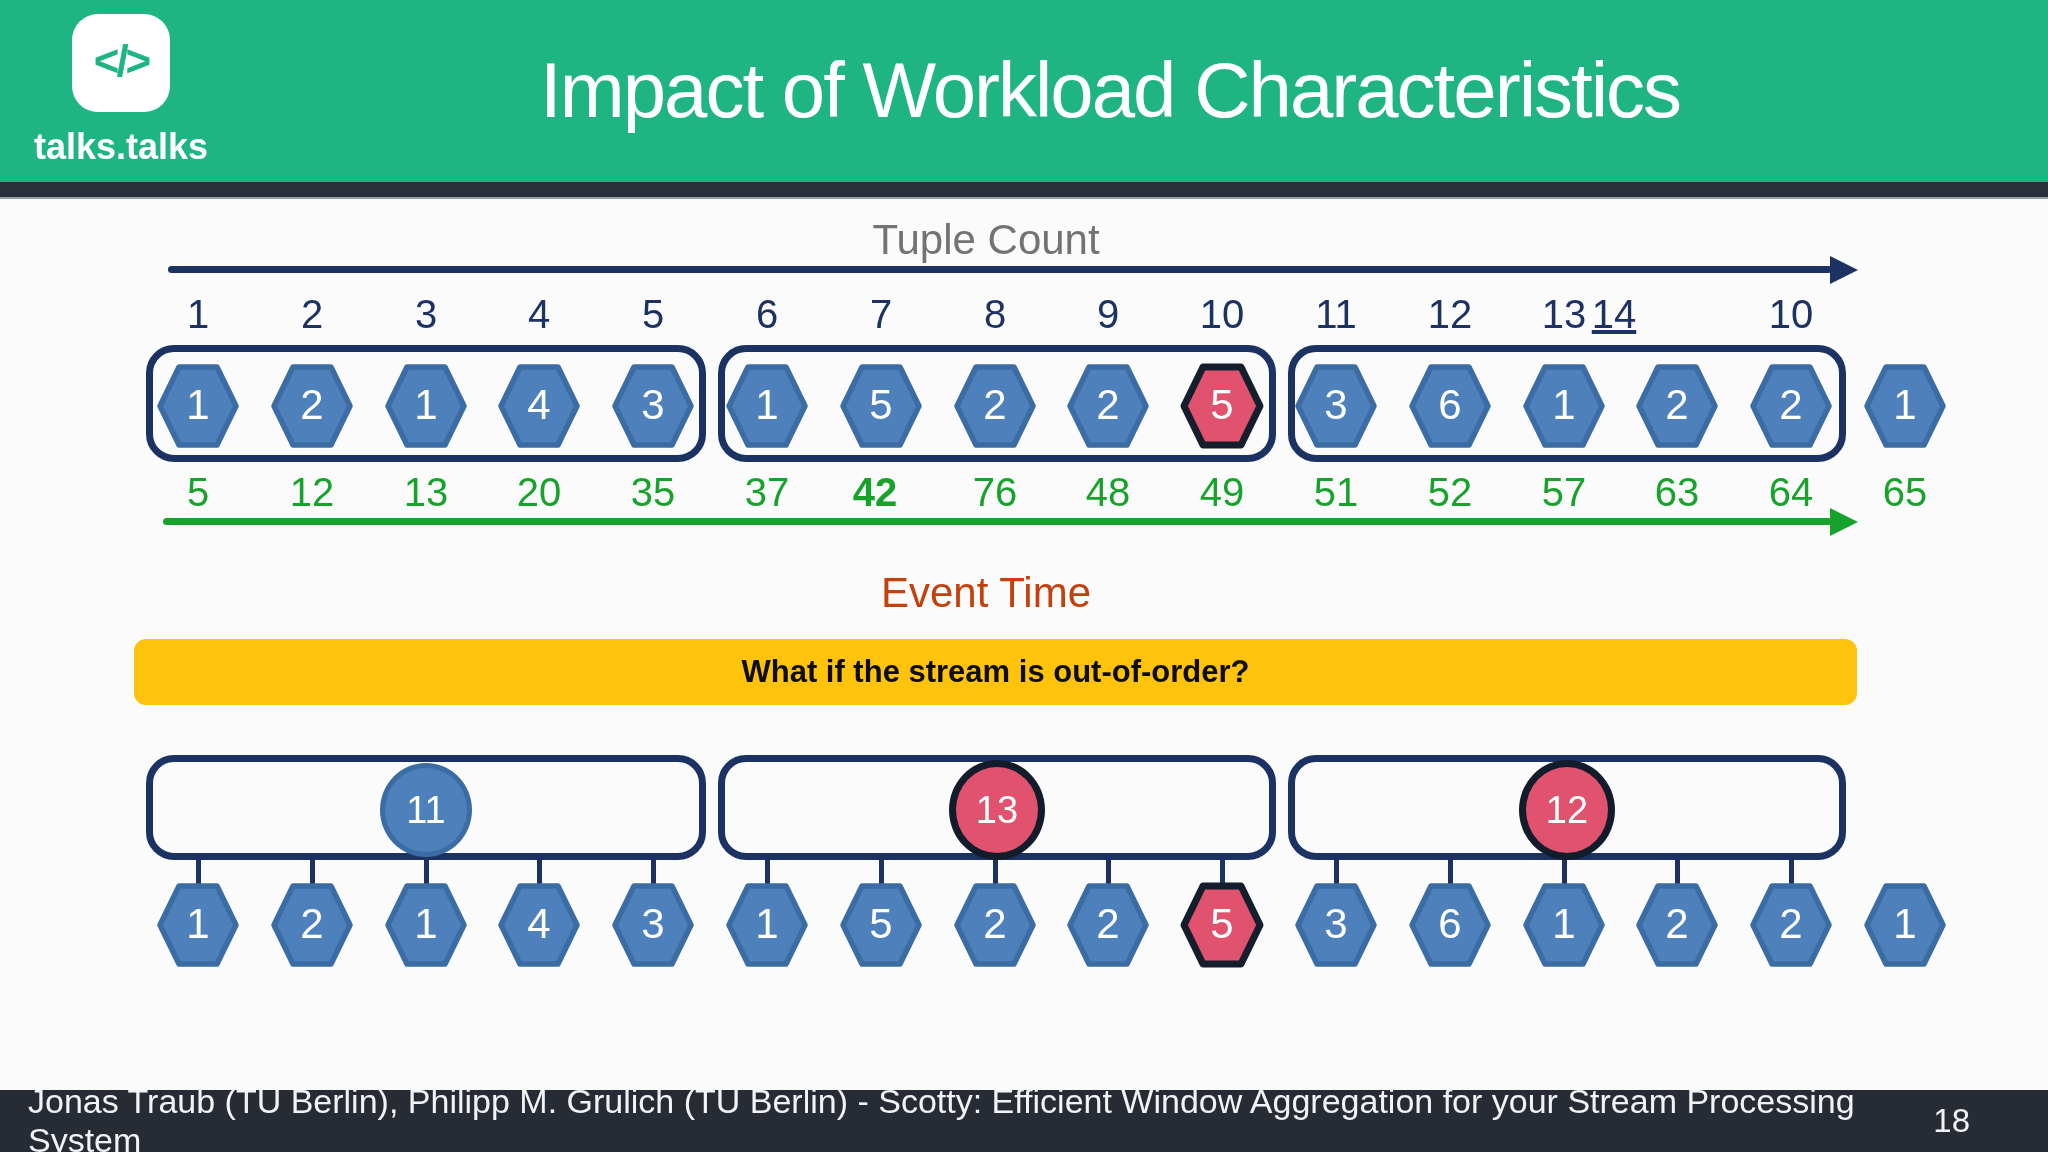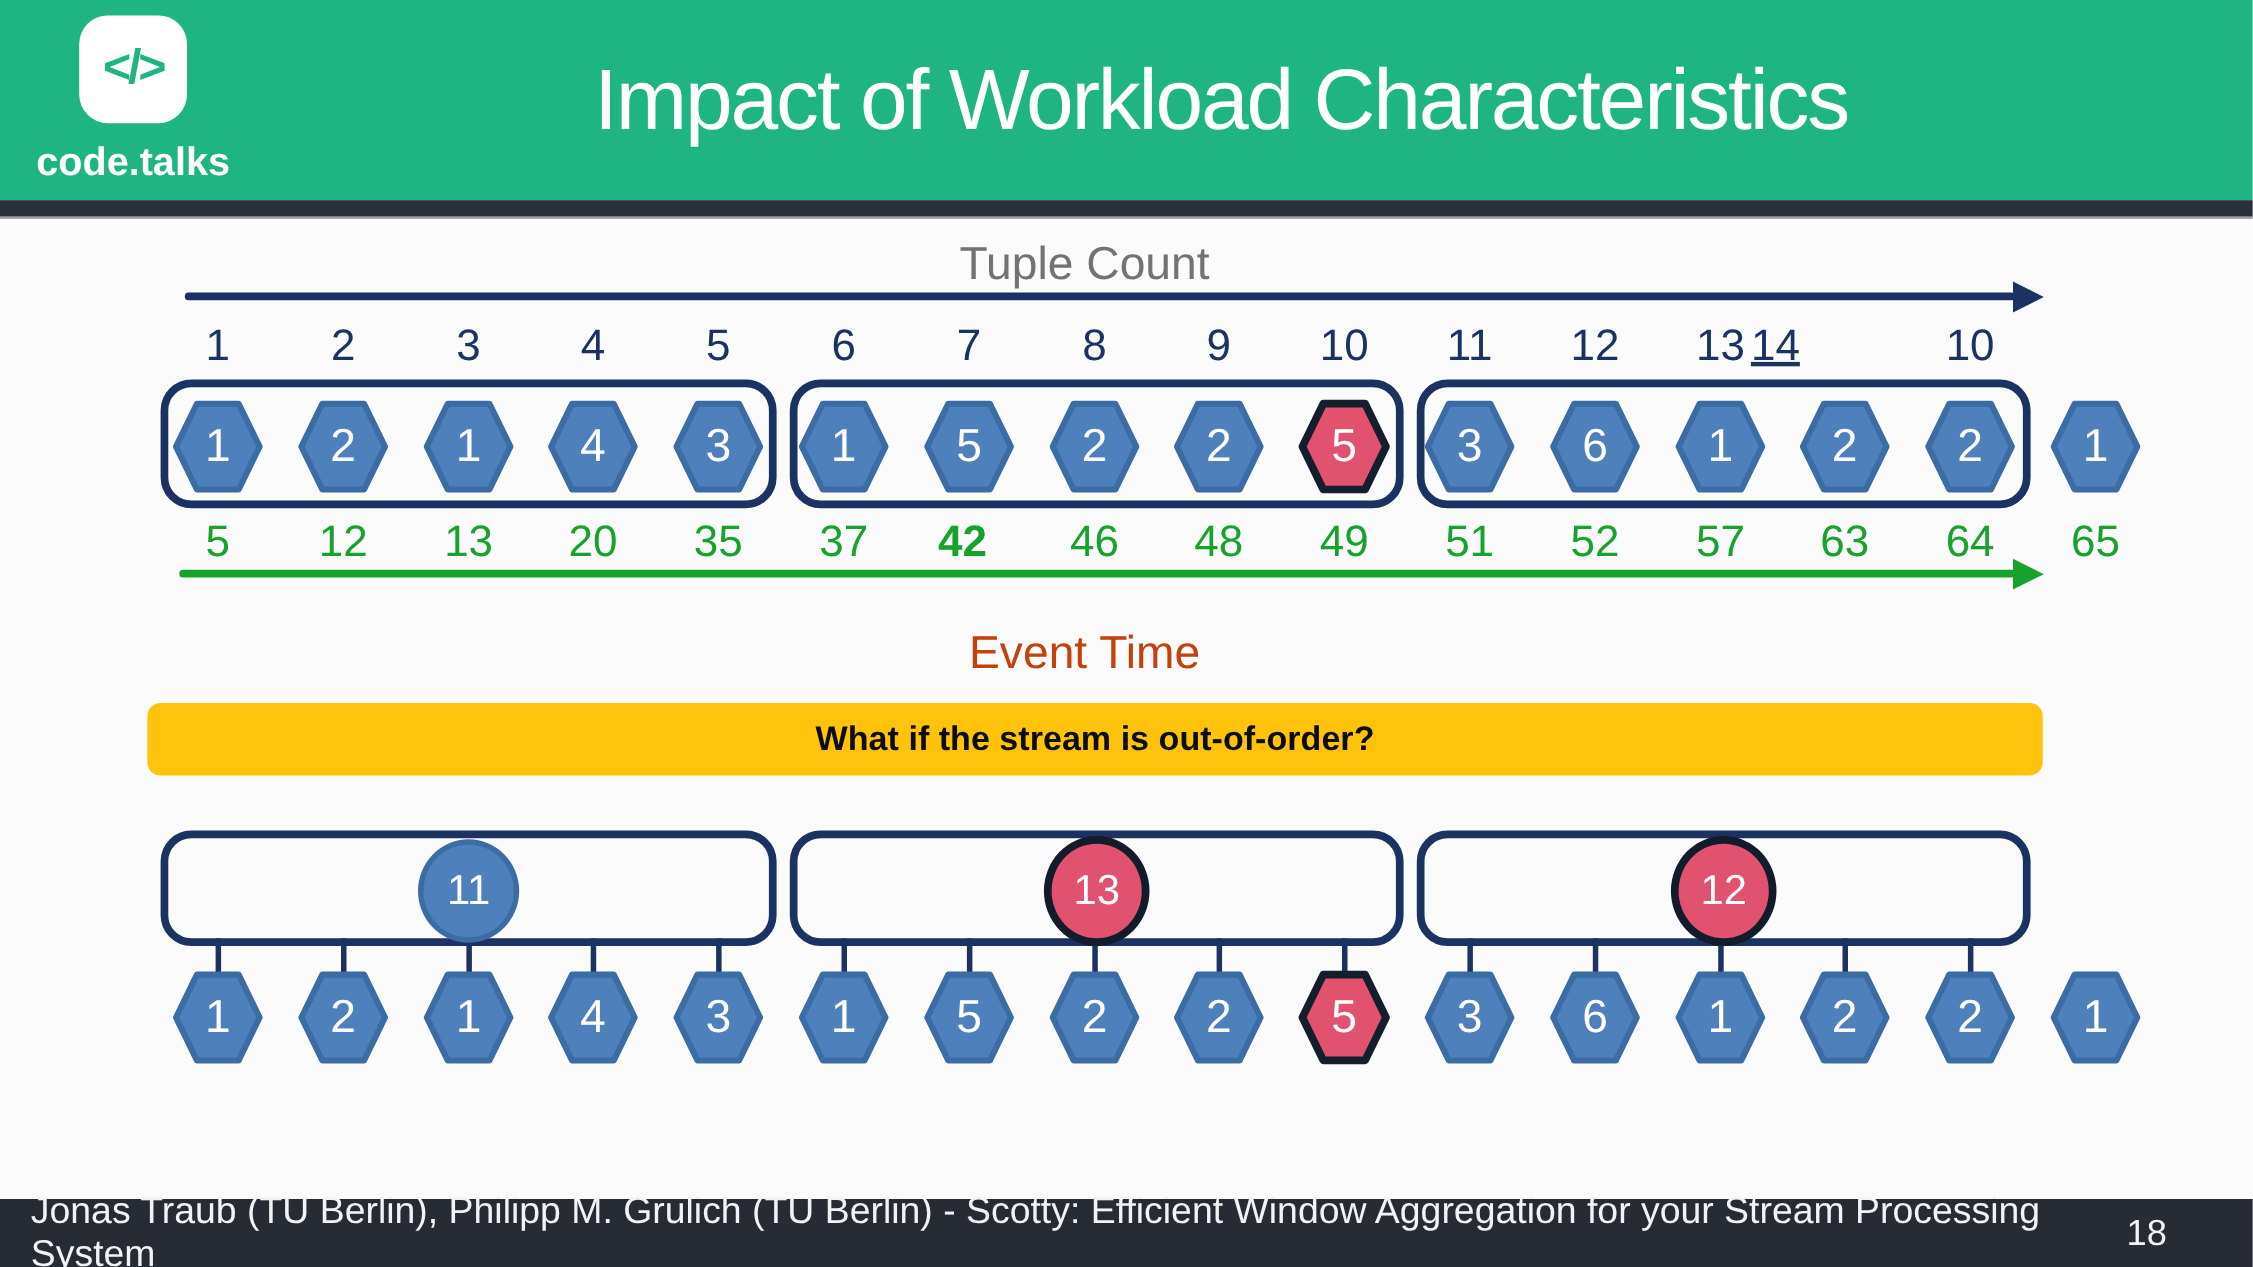--- a/index.html
+++ b/index.html
@@ -51,21 +51,21 @@
 </style>
 </head>
 <body>
 
 <div class="slide">
 
   <div class="header">
     <div class="logo-box">
       <span class="logo-glyph">&lt;/&gt;</span>
     </div>
-    <div class="logo-text">code.talks</div>
+    <div class="logo-text">talks.talks</div>
     <div class="title">Impact of Workload Characteristics</div>
   </div>
   <div class="header-strip"></div>
   <div class="header-strip-line"></div>
 
   <div class="axis-label tuple-label">Tuple Count</div>
   <div class="arrow-line blue-line"></div>
   <div class="arrow-head blue-head"></div>
   <div id="tuple-ticks">
       <span class="tick tuple-tick" style="left: 198px;">1</span>
@@ -190,21 +190,21 @@
     </div>
 
   <div id="event-ticks">
       <span class="tick event-tick" style="left: 198px;">5</span>
       <span class="tick event-tick" style="left: 312px;">12</span>
       <span class="tick event-tick" style="left: 426px;">13</span>
       <span class="tick event-tick" style="left: 539px;">20</span>
       <span class="tick event-tick" style="left: 653px;">35</span>
       <span class="tick event-tick" style="left: 767px;">37</span>
       <span class="tick event-tick" style="left: 875px; font-weight: bold;">42</span>
-      <span class="tick event-tick" style="left: 995px;">46</span>
+      <span class="tick event-tick" style="left: 995px;">76</span>
       <span class="tick event-tick" style="left: 1108px;">48</span>
       <span class="tick event-tick" style="left: 1222px;">49</span>
       <span class="tick event-tick" style="left: 1336px;">51</span>
       <span class="tick event-tick" style="left: 1450px;">52</span>
       <span class="tick event-tick" style="left: 1564px;">57</span>
       <span class="tick event-tick" style="left: 1677px;">63</span>
       <span class="tick event-tick" style="left: 1791px;">64</span>
       <span class="tick event-tick" style="left: 1905px;">65</span>
     </div>
   <div class="arrow-line green-line"></div>

